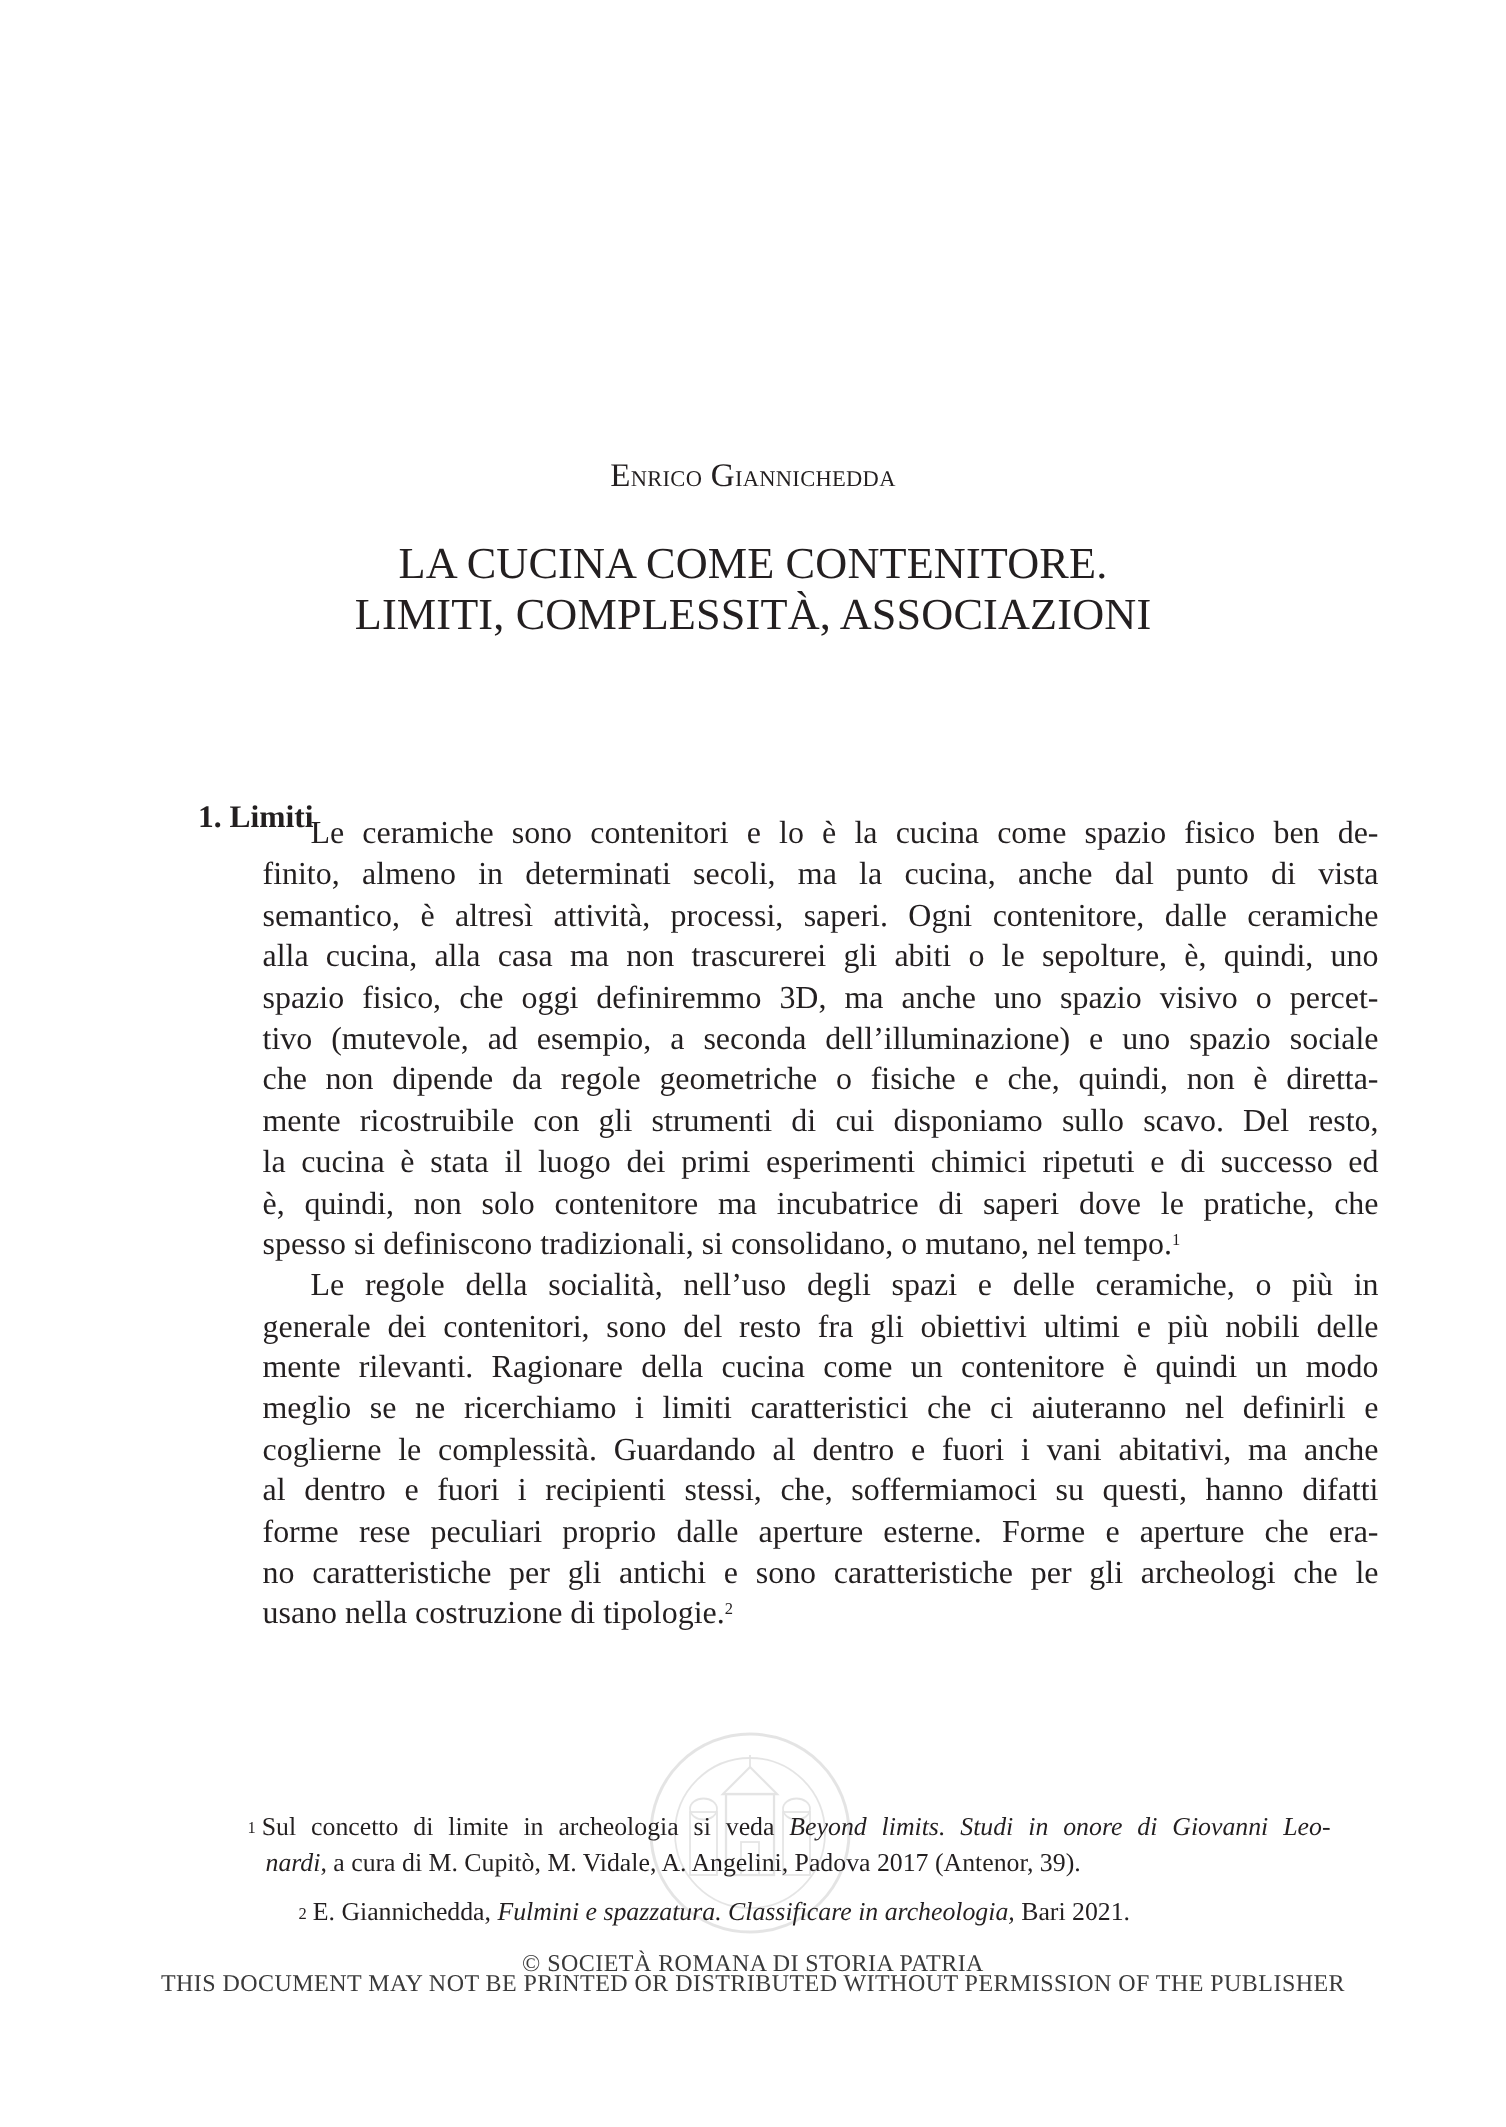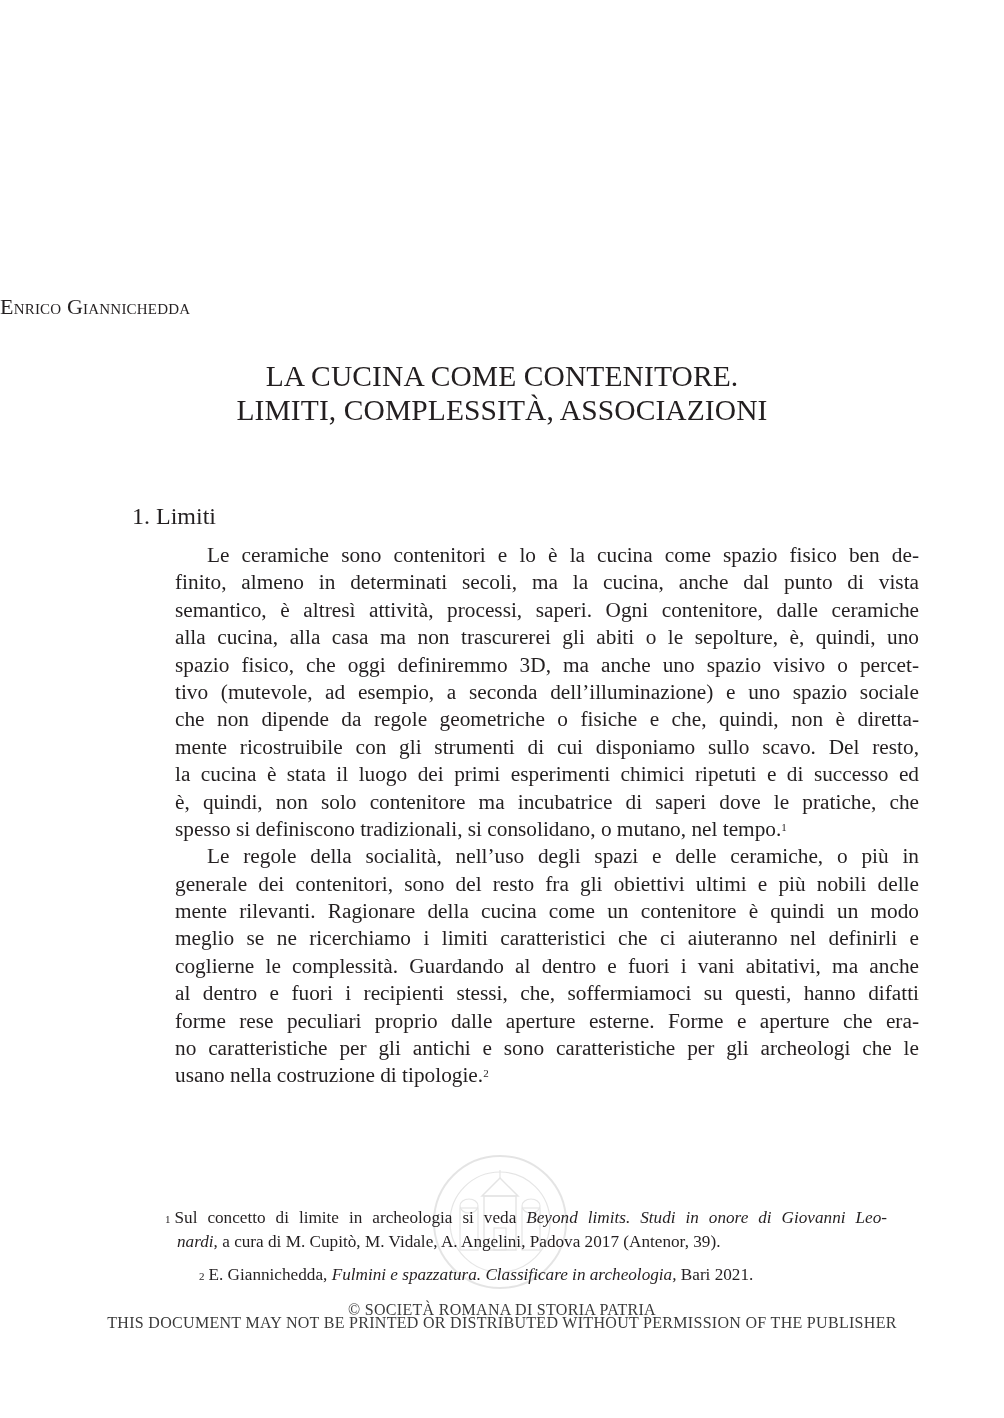--- a/index.html
+++ b/index.html
@@ -10,44 +10,45 @@
     body {
       width: 1004px;
       height: 1418px;
       position: relative;
       overflow: hidden;
       font-family: "Liberation Serif", "DejaVu Serif", serif;
       color: #231f20;
     }
     .author {
       position: absolute;
-      top: 294px;
+      top: 304px;
       left: 0;
       width: 1004px;
+      text-align: center;
       font-size: 22px;
       font-variant: small-caps;
       letter-spacing: 0.2px;
     }
     .title {
       position: absolute;
       top: 359px;
       left: 0;
       width: 1004px;
       text-align: center;
       font-size: 29.5px;
       line-height: 34px;
       letter-spacing: 0.1px;
     }
     .title div { white-space: nowrap; }
     .section-heading {
       position: absolute;
-      top: 503px;
+      top: 532px;
       left: 132px;
-      font-size: 24px;
-      font-weight: normal;
+      font-size: 21px;
+      font-weight: bold;
     }
     .body-text {
       position: absolute;
       top: 542px;
       left: 131px;
       width: 744px;
       font-size: 21.3px;
       line-height: 27.4px;
       margin-left: 44px;
     }

